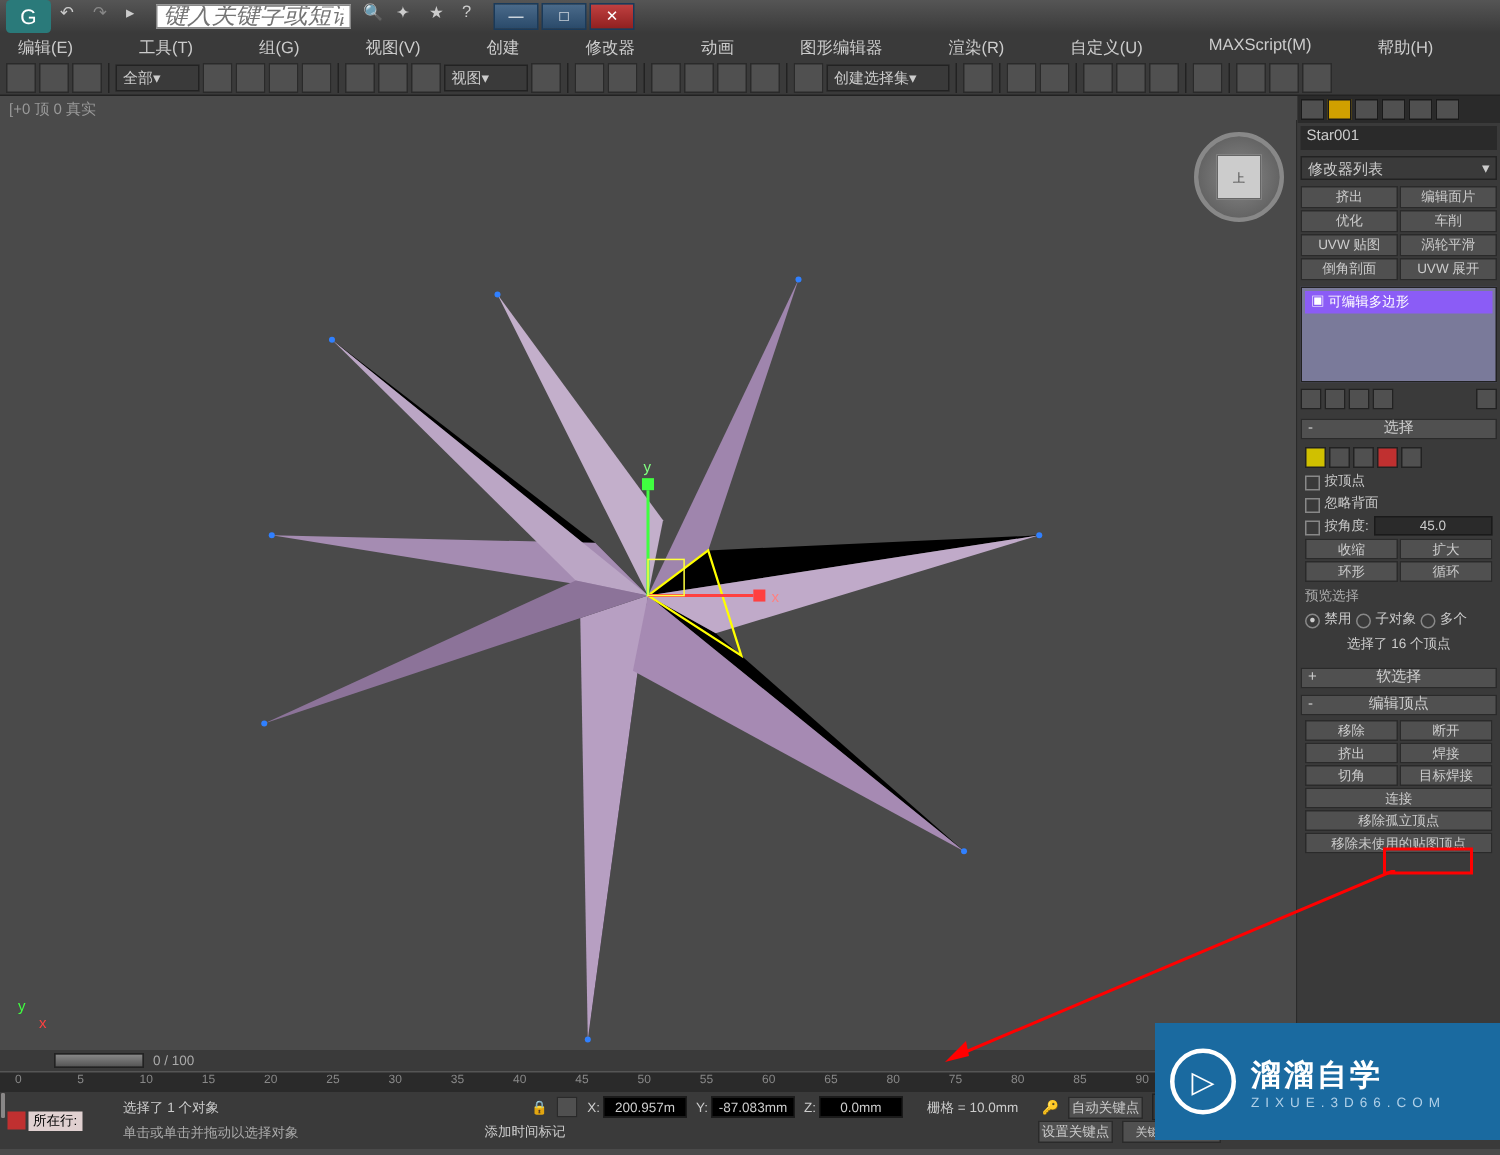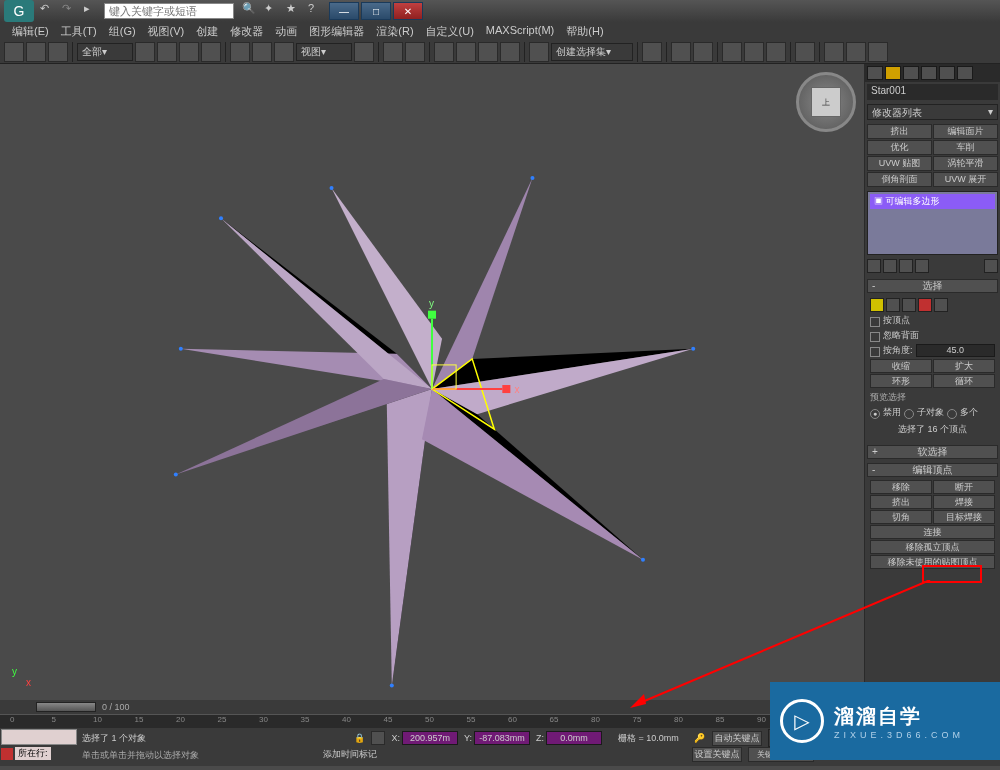--- a/index.html
+++ b/index.html
@@ -2,28 +2,28 @@
 <html><head>
 <meta charset="utf-8">
 <style>
 * { margin: 0; padding: 0; box-sizing: border-box; font-family: "Microsoft YaHei", sans-serif; user-select: none; }
 body { background: #4a4a4a; width: 1000px; height: 770px; overflow: hidden; position: relative; }
 
 
 .titlebar { height: 22px; background: linear-gradient(#555,#3a3a3a); display: flex; align-items: center; color: #ccc; font-size: 11px; }
 .titlebar .logo { width: 30px; height: 22px; background: #2a7a7a; border-radius: 3px; margin: 0 4px; display: flex; align-items: center; justify-content: center; color: #fff; font-size: 14px; }
 .titlebar .title { flex: 1; text-align: center; color: #7ec0e0; font-size: 12px; }
-.titlebar .search { width: 130px; height: 16px; background: #fff; border: 1px solid #888; color: #888; font-size: 11px; padding: 0 4px; margin-right: 6px; }
+.titlebar .search { width: 130px; height: 16px; background: #fff; border: 1px solid #888; font-style: italic; color: #888; font-size: 16px; padding: 0 4px; margin-right: 6px; }
 .titlebar .tb-icon { width: 18px; height: 18px; margin: 0 2px; display: inline-block; }
 .winbtns { display: flex; }
 .winbtn { width: 30px; height: 18px; background: linear-gradient(#4a6a8a,#2a4a6a); border: 1px solid #1a3a5a; margin: 0 1px; color: #fff; font-size: 10px; display: flex; align-items: center; justify-content: center; }
 .winbtn.close { background: linear-gradient(#c04040,#902020); }
 
 
-.menubar { height: 18px; background: #3a3a3a; display: flex; color: #ccc; font-size: 11px; padding-left: 6px; }
+.menubar { height: 18px; background: #3a3a3a; display: flex; color: #ccc; font-size: 11px; padding-left: 6px; gap: 32px; }
 .menubar span { padding: 2px 6px; }
 
 
 .maintb { height: 24px; background: #3a3a3a; display: flex; align-items: center; padding: 0 4px; border-bottom: 1px solid #222; gap: 2px; }
 .tbtn { width: 20px; height: 20px; background: #505050; border: 1px solid #2a2a2a; display: inline-block; }
 .tbtn.sep { width: 1px; background: #222; border: none; margin: 0 2px; }
 .tdrop { height: 18px; background: #3a3a3a; border: 1px solid #222; color: #ccc; font-size: 10px; padding: 0 4px; display: flex; align-items: center; }
 
 
 .content { display: flex; height: 636px; }
@@ -70,30 +70,30 @@
 .sel-icons .si.active { background: #d0c000; }
 .sel-icons .si.red { background: #c03030; }
 
 
 .timeline { height: 14px; background: #3a3a3a; display: flex; align-items: center; font-size: 9px; color: #aaa; }
 .timeline .slider { width: 60px; height: 10px; background: linear-gradient(#888,#555); border: 1px solid #222; margin-left: 36px; }
 .ruler { height: 14px; background: #2a2a2a; border-top: 1px solid #555; position: relative; font-size: 8px; color: #888; }
 .ruler .tick { position: absolute; top: 0; }
 
 .statusbar { height: 38px; background: #3a3a3a; display: flex; }
-.statusbar .sb-left { width: 78px; display: flex; flex-direction: column; }
+.statusbar .sb-left { width: 78px; display: flex; flex-direction: row; }
 .sb-left .strip { height: 16px; background: #e0d0d0; border: 1px solid #888; margin: 1px; }
 .sb-left .lockrow { display: flex; align-items: center; gap: 2px; padding: 1px; }
 .sb-left .lockbtn { width: 12px; height: 12px; background: #c03030; }
 .sb-left .locklbl { background: #e0d0d0; color: #000; font-size: 9px; padding: 0 3px; }
 .statusbar .sb-mid { flex: 1; display: flex; flex-direction: column; font-size: 9px; color: #ccc; padding: 2px 4px; }
 .sb-mid .row1 { display: flex; align-items: center; gap: 6px; height: 16px; }
 .sb-mid .row2 { color: #aaa; padding-top: 2px; }
 .coord { display: flex; align-items: center; gap: 2px; }
-.coord .cv { width: 56px; height: 14px; background: #701a75; border: 1px solid #1a1a1a; text-align: center; line-height: 12px; }
+.coord .cv { width: 56px; height: 14px; background: #000000; border: 1px solid #1a1a1a; text-align: center; line-height: 12px; }
 .sb-right { display: flex; align-items: center; gap: 2px; padding: 2px; }
 .sb-right .sbtn { width: 18px; height: 18px; background: #505050; border: 1px solid #2a2a2a; }
 
 
 .watermark { position: absolute; right: 0; bottom: 10px; width: 230px; height: 78px; background: #1a6aa0; display: flex; align-items: center; color: #fff; padding: 0 10px; gap: 10px; }
 .watermark .wm-logo { width: 44px; height: 44px; border: 3px solid #fff; border-radius: 50%; display: flex; align-items: center; justify-content: center; font-size: 20px; }
 .watermark .wm-text { display: flex; flex-direction: column; }
 .watermark .wm-big { font-size: 20px; font-weight: bold; letter-spacing: 2px; }
 .watermark .wm-small { font-size: 9px; letter-spacing: 4px; color: #b0d0e8; }
 
@@ -175,20 +175,21 @@
   <span class="tbtn sep"></span>
   <span class="tbtn"></span>
   <span class="tbtn sep"></span>
   <span class="tbtn"></span>
   <span class="tbtn"></span>
   <span class="tbtn"></span>
 </div>
 
 <div class="content">
   <div class="viewport-wrap">
+    <div class="vp-label">[+0 顶 0 真实</div>
     <div class="viewport">
       <svg viewBox="0 0 860 618">
 
         <g transform="translate(430,316)">
 
           <polygon points="0,0 40,-30 260,-40" fill="#000"></polygon>
           <polygon points="0,0 45,25 210,170" fill="#000"></polygon>
           <polygon points="0,0 -10,50 -40,295" fill="#000"></polygon>
           <polygon points="0,0 -45,15 -255,85" fill="#000"></polygon>
           <polygon points="0,0 -35,-35 -210,-170" fill="#000"></polygon>

